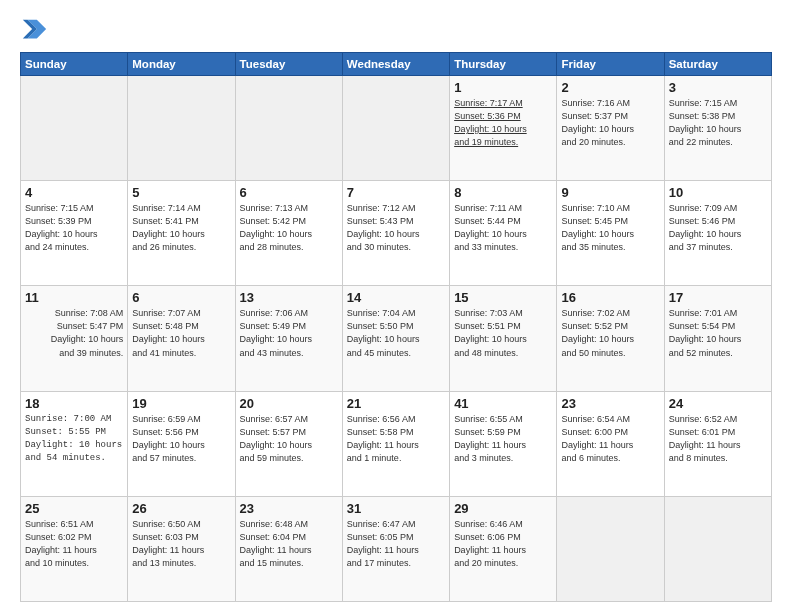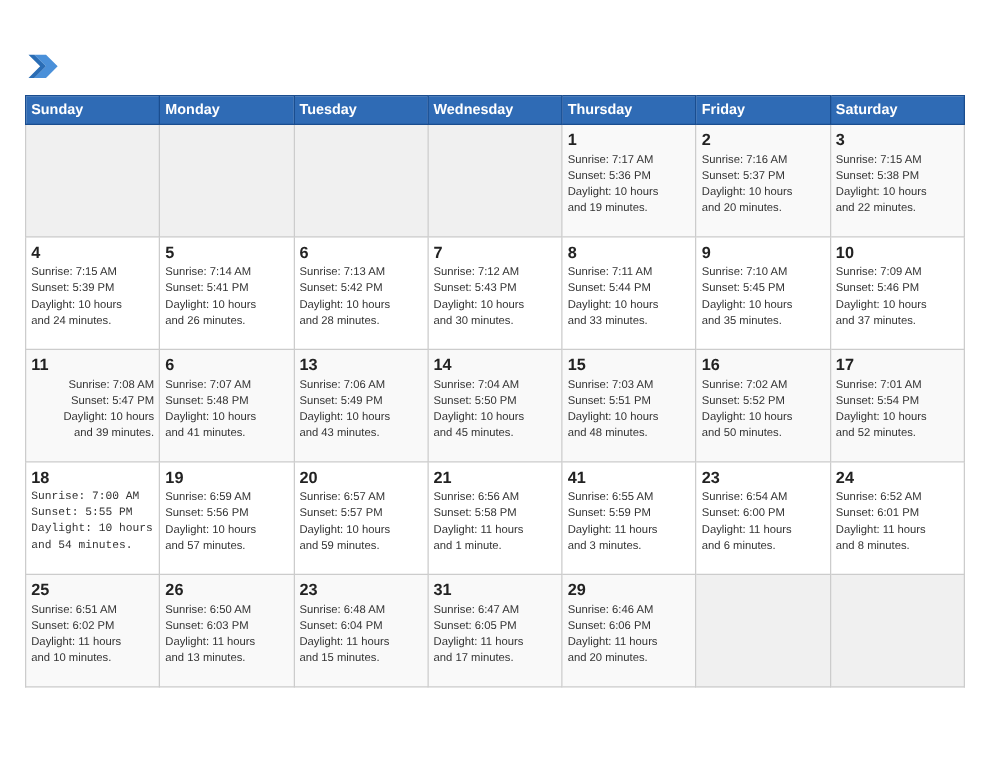--- a/index.html
+++ b/index.html
@@ -5,25 +5,24 @@
     * { margin: 0; padding: 0; box-sizing: border-box; }
     body {
       font-family: Arial, sans-serif;
       background: #fff;
       width: 792px;
       height: 612px;
       overflow: hidden;
     }
     .page {
       width: 792px;
-      height: 524px;
+      height: 612px;
       padding: 16px 20px 10px 20px;
       display: flex;
       flex-direction: column;
-      margin-top: 24px;
     }
     .header {
       display: flex;
       justify-content: space-between;
       align-items: flex-start;
       margin-bottom: 8px;
     }
     .logo {
       display: flex;
       align-items: center;
@@ -132,21 +131,21 @@
         </tr>
     </thead>
     <tbody id="cal-body">
     <tr>
           <td class="empty"></td>
           <td class="empty"></td>
           <td class="empty"></td>
           <td class="empty"></td>
           <td>
             <span class="day-num">1</span>
-            <div class="day-info" style="white-space: pre-line;">Sunrise: 7:17 AM
+            <div class="day-info" style="white-space: pre-line; text-decoration: underline;">Sunrise: 7:17 AM
 Sunset: 5:36 PM
 Daylight: 10 hours
 and 19 minutes.</div>
           </td>
           <td>
             <span class="day-num">2</span>
             <div class="day-info" style="white-space: pre-line;">Sunrise: 7:16 AM
 Sunset: 5:37 PM
 Daylight: 10 hours
 and 20 minutes.</div>

